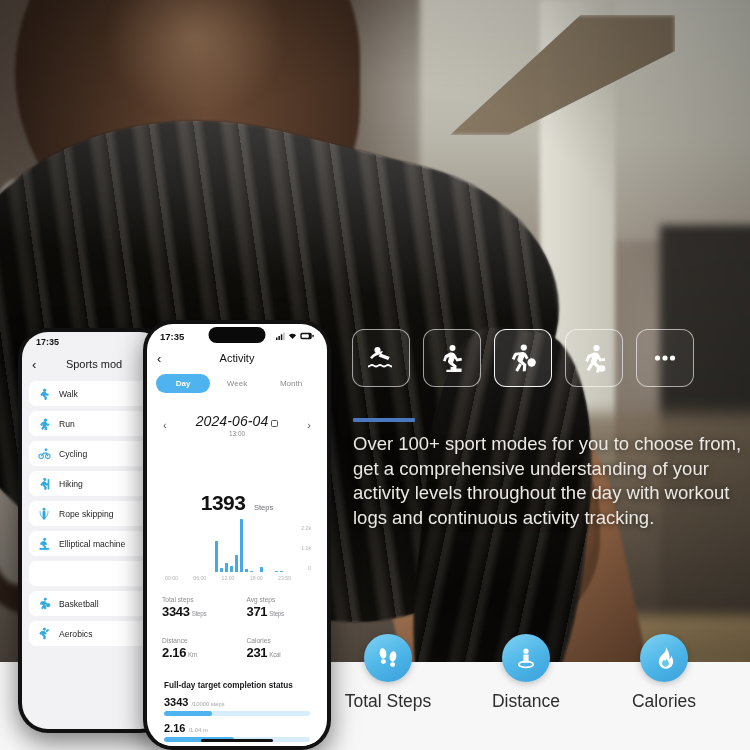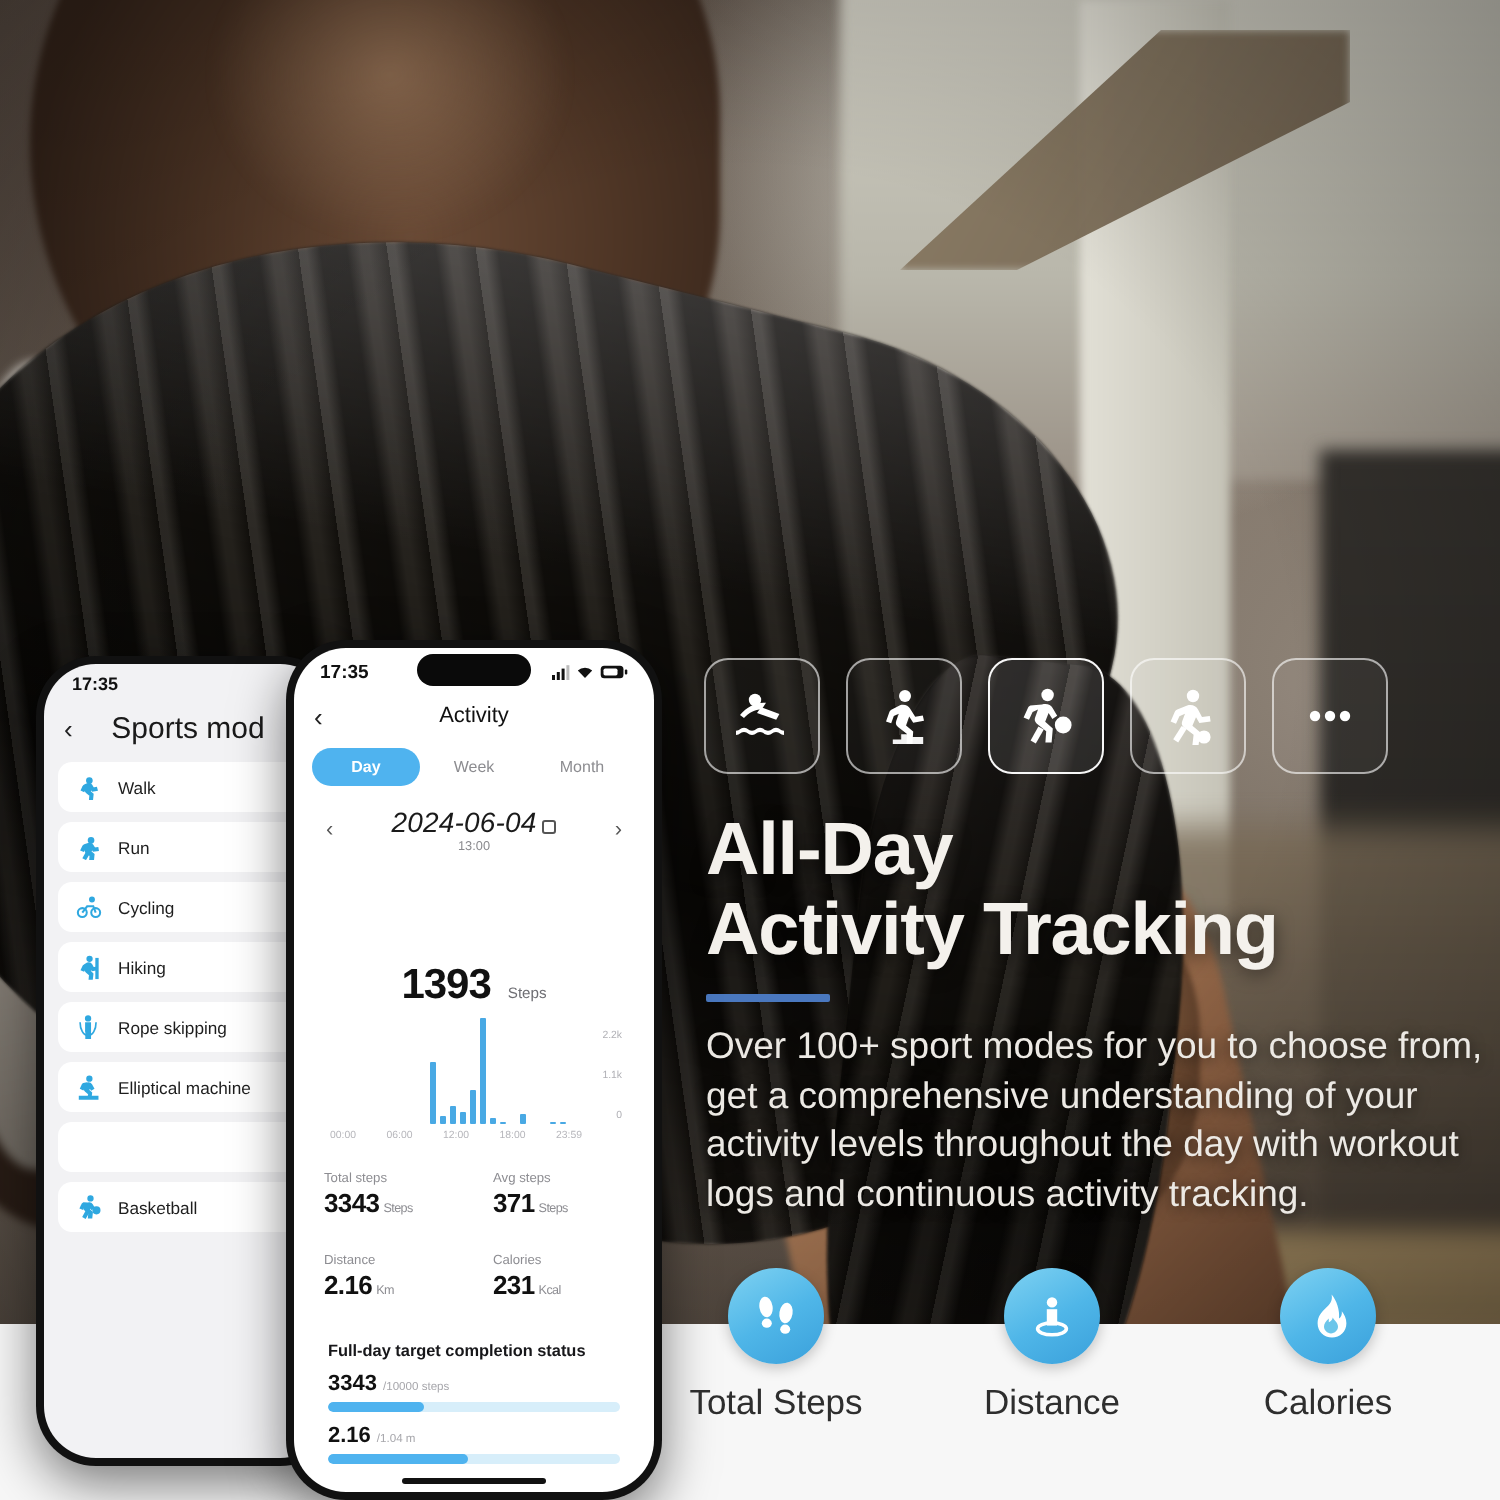--- a/index.html
+++ b/index.html
@@ -160,40 +160,40 @@
   .phone .screen { position:absolute; inset:4px; background:#fff;
     border-radius:26px; overflow:hidden; }
 
   
   #phone-left { left:18px; top:328px; width:152px; height:405px; }
   #phone-left .screen { background:#f2f2f4; }
   .lp-status { height:19px; display:flex; align-items:center; padding:0 14px; }
   .lp-time { font-size:9px; font-weight:700; color:#111; }
   .lp-nav { height:26px; display:flex; align-items:center; padding:0 10px; position:relative; }
   .lp-back { font-size:13px; color:#222; }
-  .lp-title { position:absolute; left:0; right:0; text-align:center; font-size:15px; color:#1a1a1a; }
+  .lp-title { position:absolute; left:0; right:0; text-align:center; font-size:11px; color:#1a1a1a; }
   .lp-list { padding:4px 7px 0; display:flex; flex-direction:column; gap:5px; }
   .lp-row { background:#fff; border-radius:7px; height:25px; display:flex;
     align-items:center; gap:8px; padding:0 9px; }
   .lp-row.blank { background:#fff; }
   .lp-row .ic { width:13px; height:13px; flex:0 0 13px; }
   .lp-row .nm { font-size:8.6px; color:#1e1e1e; white-space:nowrap; }
 
   
   #phone-right { left:143px; top:320px; width:188px; height:430px; }
   .rp-status { height:22px; display:flex; align-items:center; justify-content:space-between;
     padding:2px 13px 0; position:relative; }
   .rp-time { font-size:9.5px; font-weight:700; color:#111; }
   .notch { position:absolute; left:50%; transform:translateX(-50%); top:3px;
     width:57px; height:16px; background:#0a0a0a; border-radius:10px; }
   .rp-icons { display:flex; align-items:center; gap:3px; }
   .rp-nav { height:24px; display:flex; align-items:center; padding:0 10px; position:relative; }
   .rp-back { font-size:13px; color:#222; }
   .rp-title { position:absolute; left:0; right:0; text-align:center; font-size:11px; color:#111; }
-  .seg { margin:4px 9px 8px; height:19px; background:#fff; border-radius:10px; display:flex;text-align:center; }
+  .seg { margin:4px 9px 18px; height:19px; background:#fff; border-radius:10px; display:flex;text-align:center; }
   .seg-item { flex:1; display:flex; align-items:center; justify-content:center;
     font-size:8px; color:#8c8c90; border-radius:10px; }
   .seg-item.on { background:#4fb3ef; color:#fff; font-weight:600; }
   .daterow { height:28px; display:flex; align-items:center; justify-content:space-between;
     padding:0 16px; }
   .daterow .ch { font-size:11px; color:#555; }
   .dcenter { text-align:center; }
   .dmain { font-size:14px; color:#1a1a1a; letter-spacing:.1px;font-style:italic; }
   .dcal { display:inline-block; width:7px; height:7px; border:1px solid #555;
     border-radius:1.5px; margin-left:3px; position:relative; top:1px; }
@@ -295,24 +295,20 @@
   <div class="sport-chip">
     <svg width="34" height="34" viewBox="0 0 34 34" fill="#fff">
       <circle cx="9.5" cy="17" r="2.6"></circle>
         <circle cx="17" cy="17" r="2.6"></circle>
         <circle cx="24.5" cy="17" r="2.6"></circle>
     </svg>
   </div>
 </div>
 
 <div id="copy">
-  <div class="headline">
-    <div>All-Day</div>
-    <div>Activity Tracking</div>
-  </div>
   <div class="accent-rule"></div>
   <div class="subcopy">Over 100+ sport modes for you to choose from, get a comprehensive understanding of your activity levels throughout the day with workout logs and continuous activity tracking.</div>
 </div>
 
 <div id="band"></div>
 <div id="features">
   <div class="feature">
     <div class="feat-circle">
       <svg width="26" height="26" viewBox="0 0 26 26" fill="#fff">
         <ellipse cx="8" cy="8.5" rx="3.3" ry="5.2" transform="rotate(-9 8 8.5)"></ellipse>
@@ -405,20 +401,28 @@
         </div>
         <div class="lp-row blank"></div>
         <div class="lp-row">
           <svg class="ic" viewBox="0 0 14 14" fill="#2fa8e0" stroke="#2fa8e0">
             <circle cx="7.8" cy="2.4" r="1.2"></circle>
             <path d="M6.4 5.1c1-.3 1.8 0 2.2.7l.9 1.6-1 .6-.8-1.3-.7 1.8 1.6 1.4-.3 2.8H6.9l.2-2.3-2-1.7c-.4-.3-.5-.8-.3-1.3l.6-1.5-1.1.5-.7 1.6-1.1-.5.9-1.9c.1-.3.3-.5.6-.6z"></path>
             <path d="M5.6 9.3l-1.6 2.9 1 .6 1.7-2.9z"></path>
             <circle cx="11" cy="8.8" r="1.7"></circle>
           </svg>
           <span class="nm">Basketball</span>
+        </div>
+        <div class="lp-row">
+          <svg class="ic" viewBox="0 0 14 14" fill="#2fa8e0" stroke="#2fa8e0">
+            <circle cx="6.8" cy="2.3" r="1.2"></circle>
+            <path d="M5.7 4.9c1-.3 1.8 0 2.2.7l.9 1.6-1 .6-.8-1.3-.7 1.8 1.6 1.4-.3 3H6.2l.2-2.5-2-1.7c-.4-.3-.5-.8-.3-1.3l.6-1.5-1.1.5-.7 1.6L2 7.3l.9-1.9c.1-.3.3-.5.6-.6z"></path>
+            <path d="M8.6 4.2l2.3-1.6.7 1-2.3 1.6z"></path>
+          </svg>
+          <span class="nm">Aerobics</span>
         </div>
       </div>
   </div>
 </div>
 
 <div class="phone" id="phone-right">
   <div class="screen">
     <div class="rp-status">
       <span class="rp-time">17:35</span>
       <div class="notch"></div>

